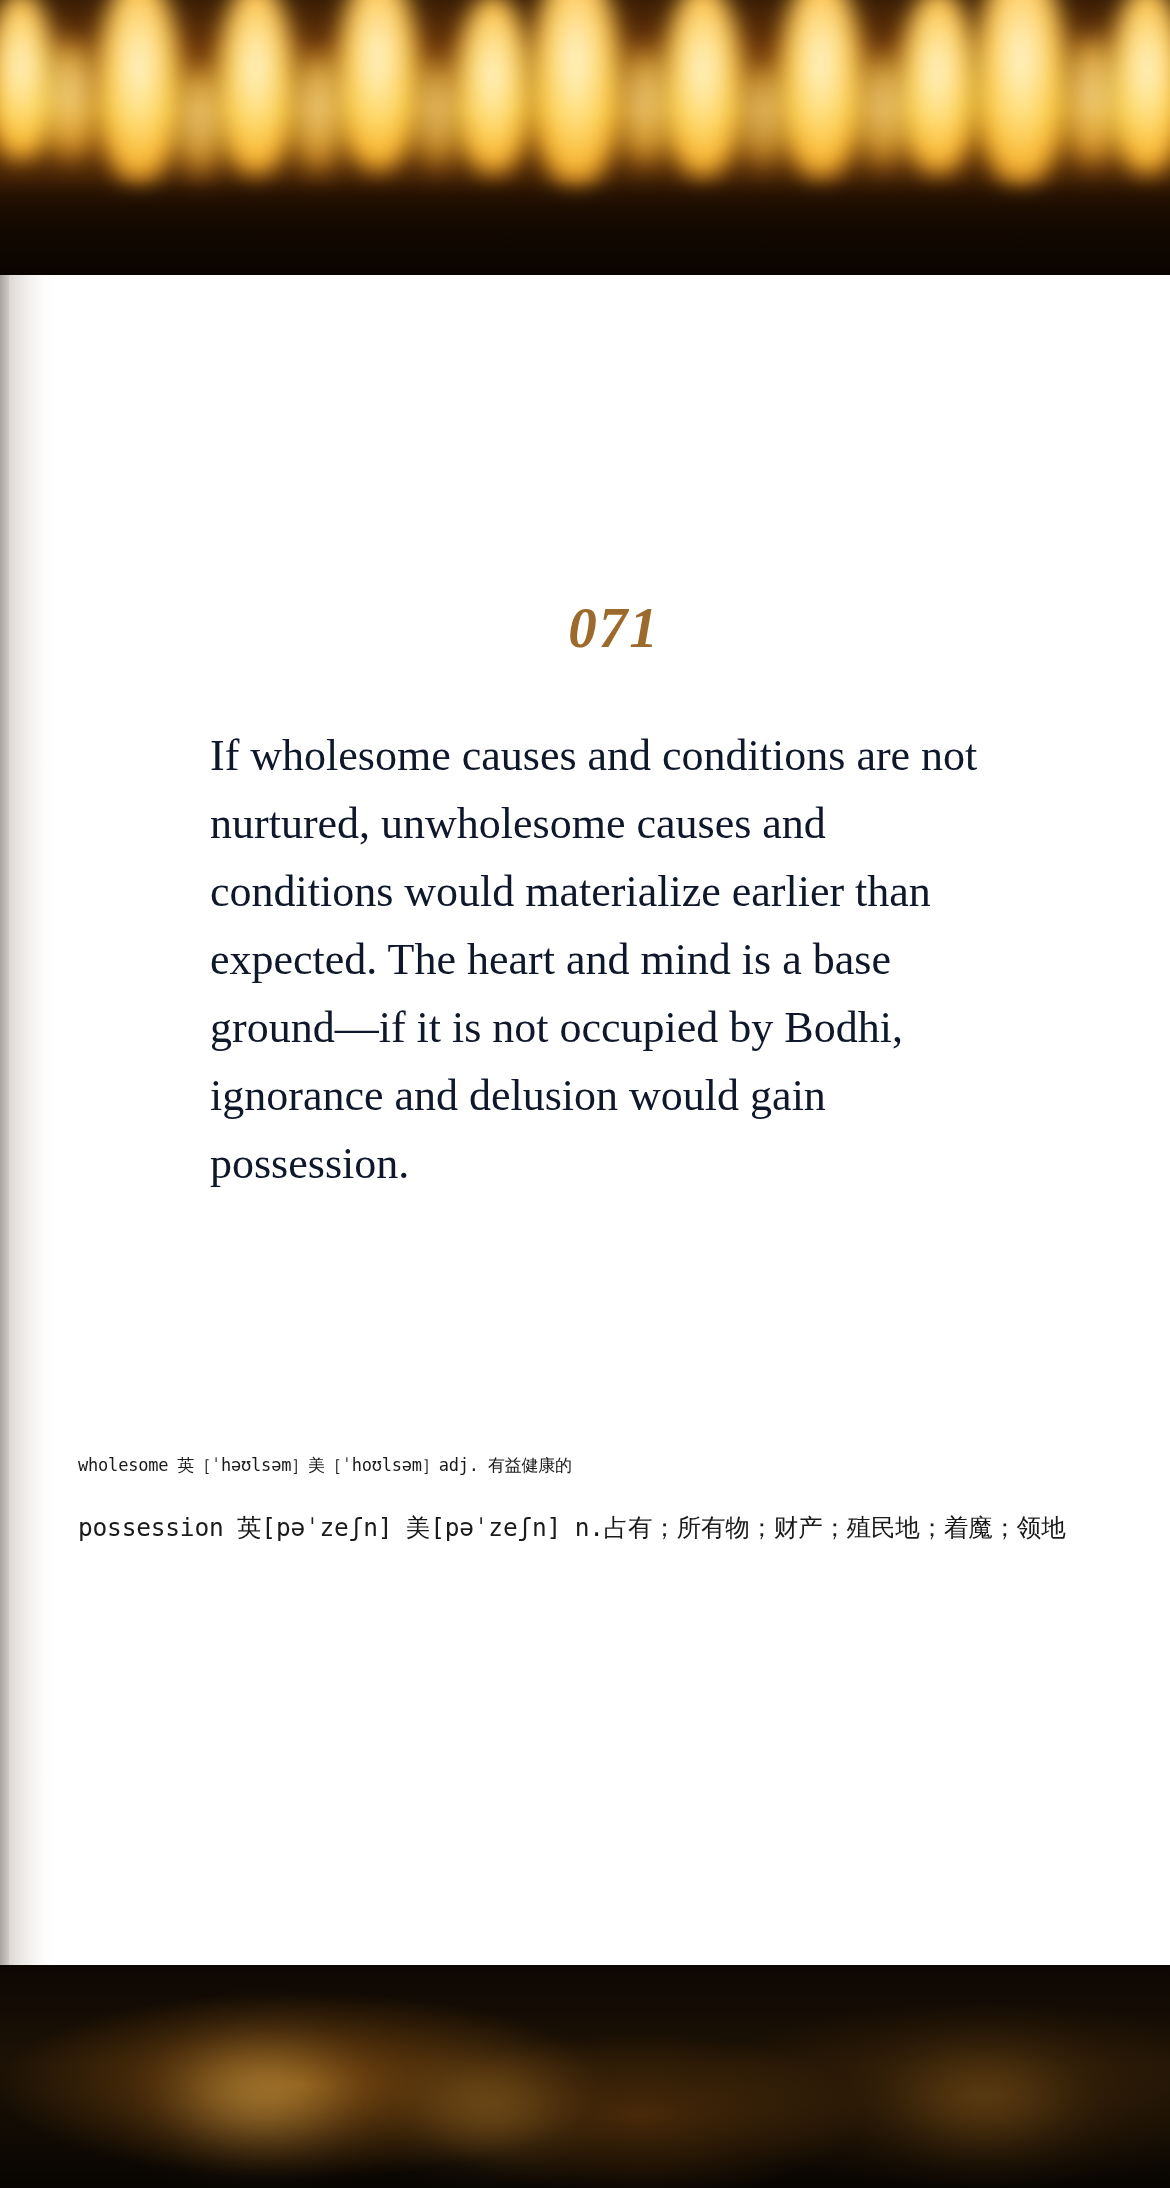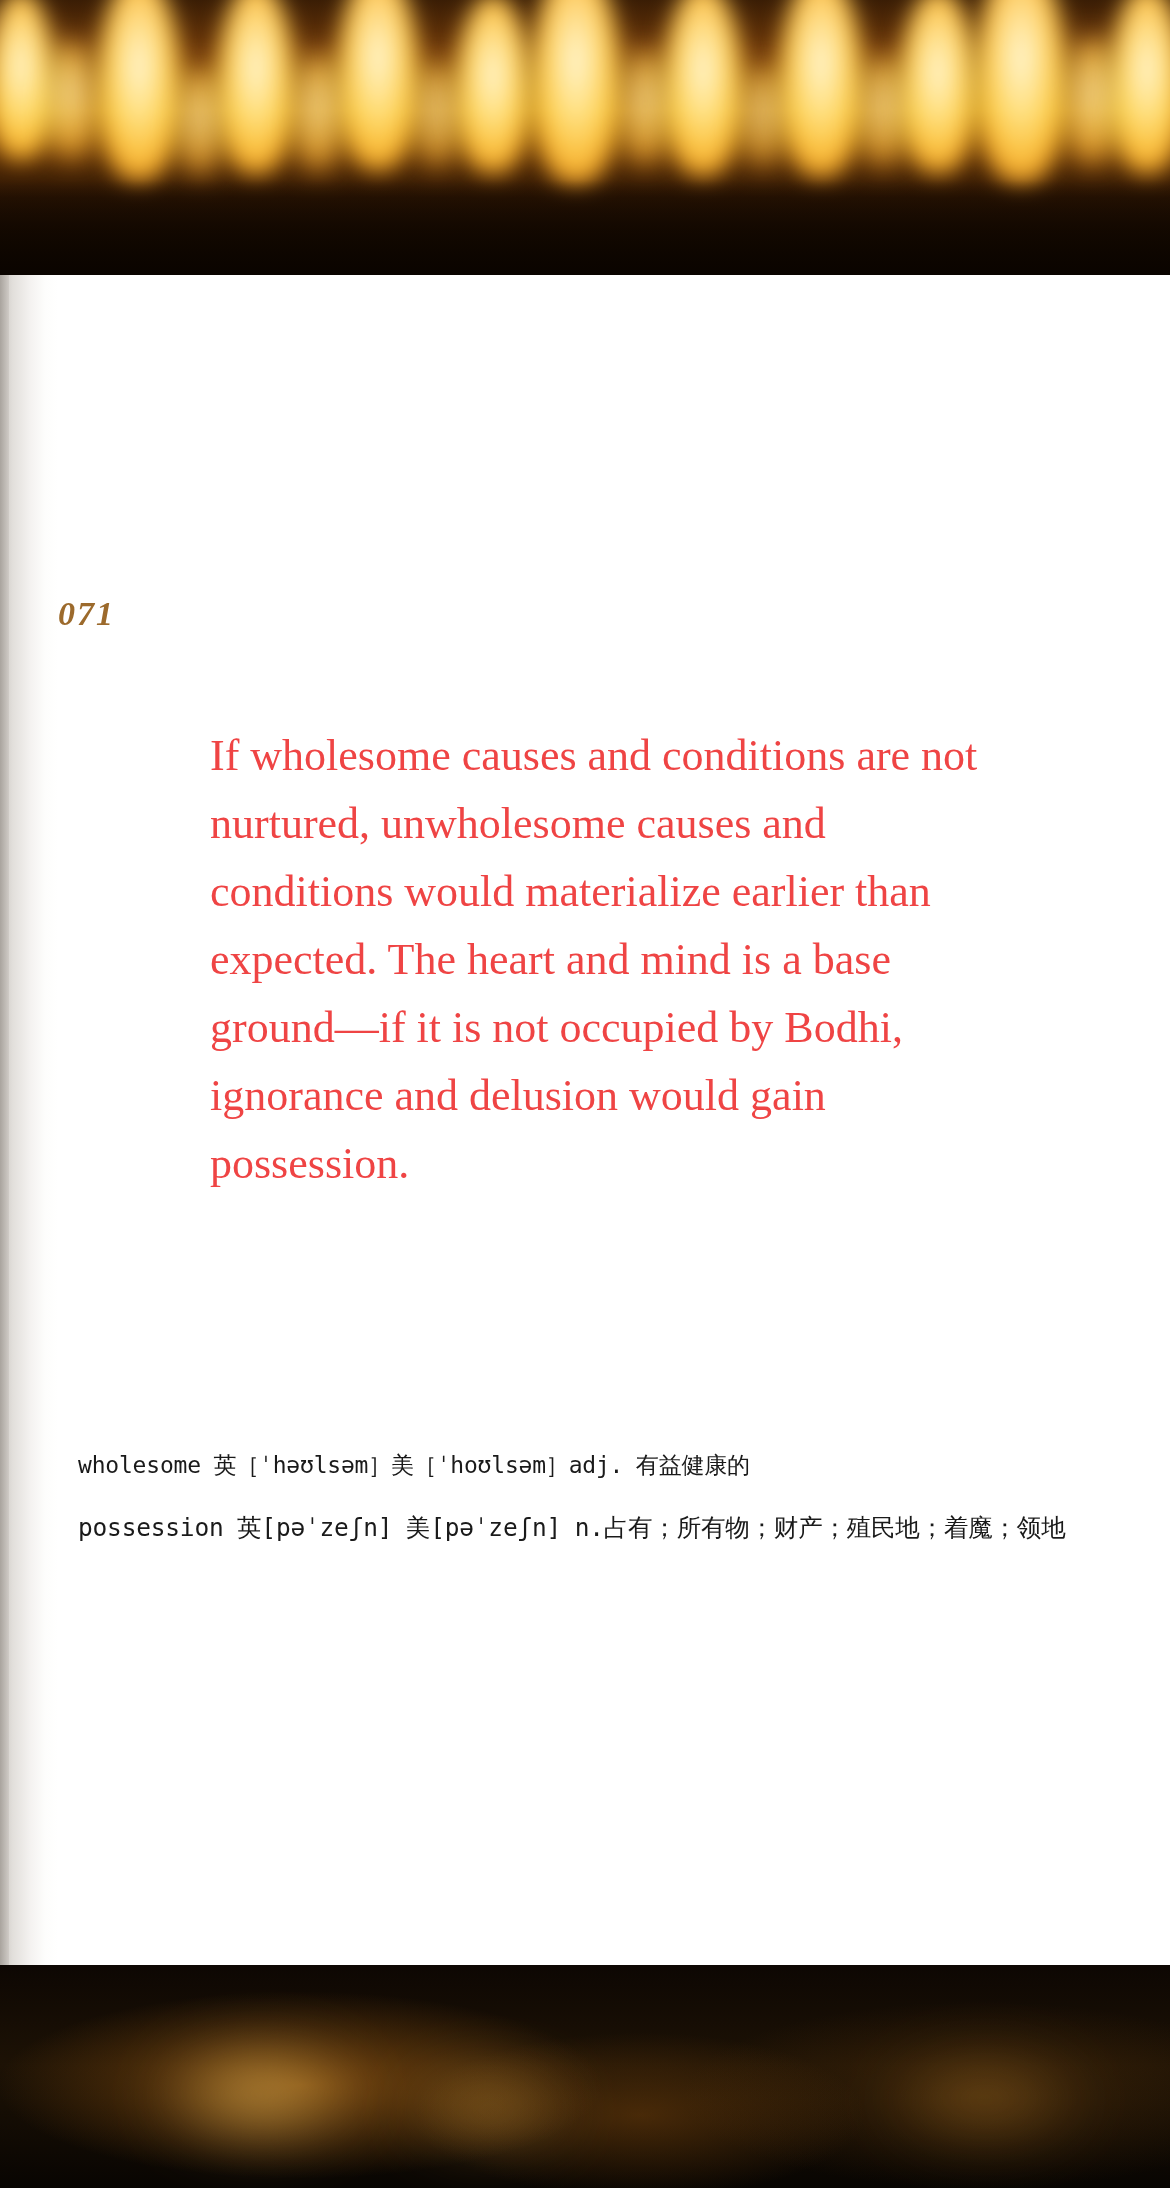--- a/index.html
+++ b/index.html
@@ -124,49 +124,49 @@
     left: 58px;
     top: 0;
     width: 1112px;
     height: 100%;
   }
   .page-number {
     position: absolute;
     top: 320px;
     left: 0;
     width: 1112px;
-    text-align: left;
+    text-align: center;
     font-family: "Liberation Serif", serif;
     font-style: italic;
     font-weight: bold;
-    font-size: 34px;
+    font-size: 57px;
     letter-spacing: 2px;
     color: #9c6a2c;
   }
   .quote {
     position: absolute;
     top: 447px;
     left: 152px;
     width: 800px;
     font-family: "Liberation Serif", serif;
     font-size: 44px;
     line-height: 68px;
-    color: #ef4444;
+    color: #0f172a;
   }
 
   .defs {
     position: absolute;
     top: 1172px;
     left: 20px;
     width: 1060px;
   }
   .def-entry {
     margin-bottom: 27px;
     font-family: "DejaVu Sans Mono", monospace;
-    font-size: 23px;
+    font-size: 17px;
     line-height: 36px;
     color: #1a1a1a;
     letter-spacing: -0.2px;
     word-spacing: -1px;
   }
   .def-entry.tight {
     font-size: 24.5px;
     line-height: 36px;
   }
 </style>

